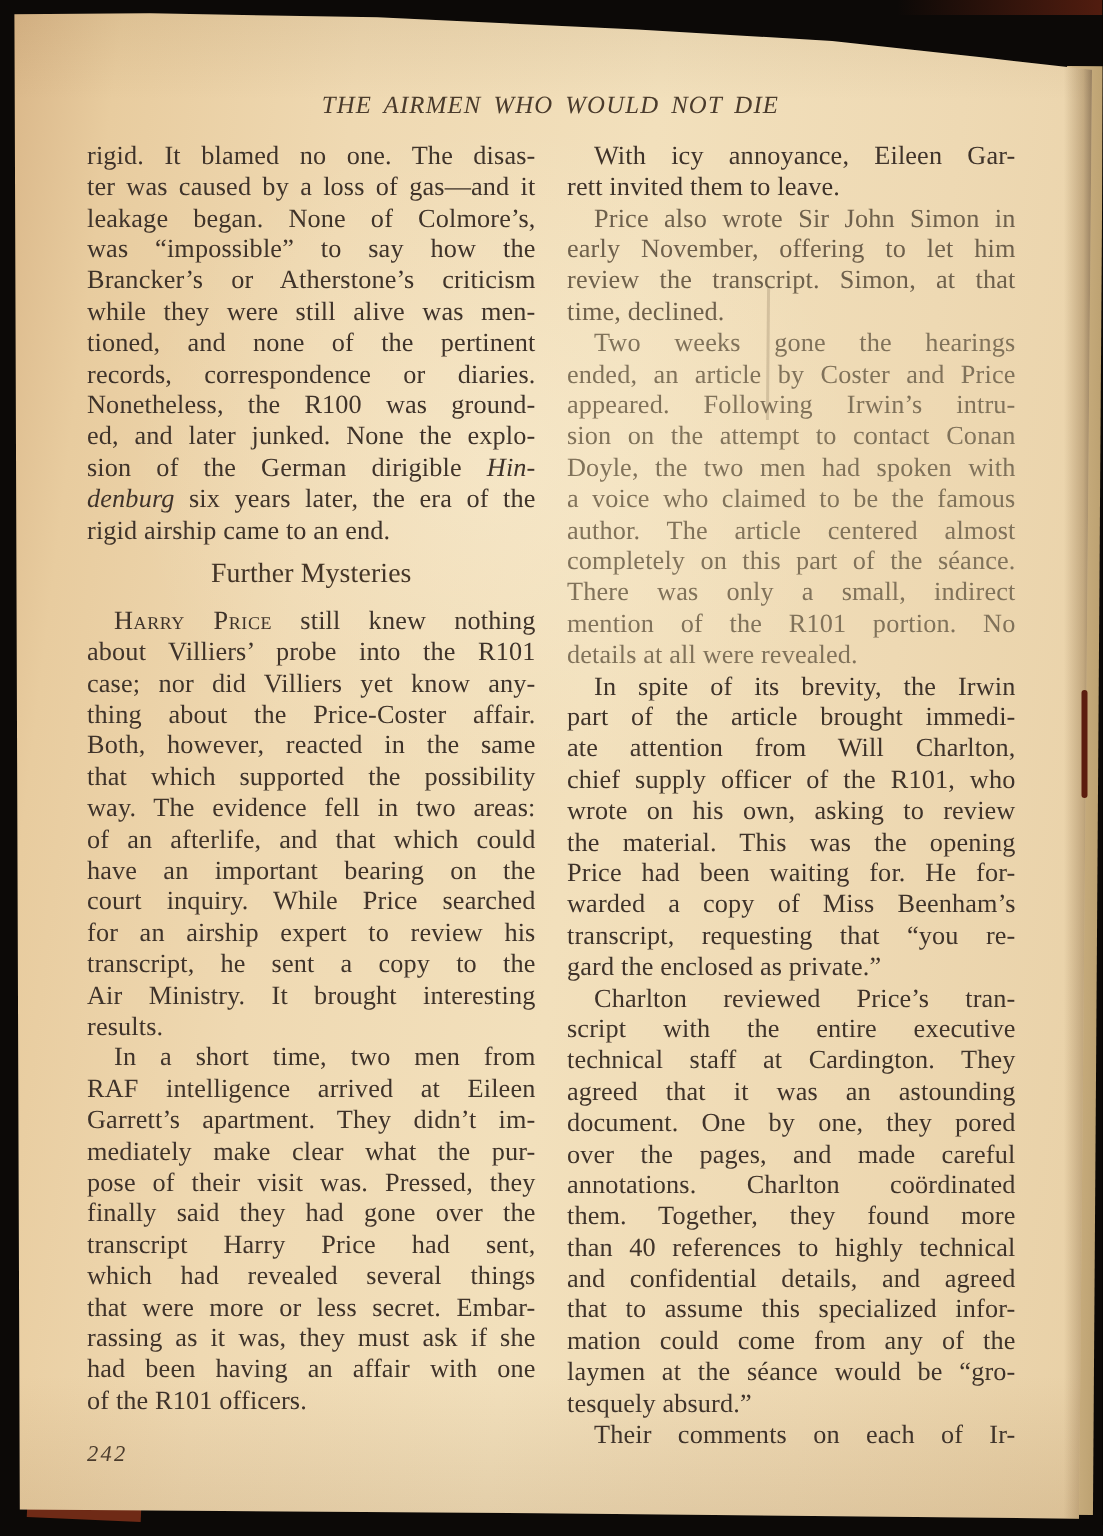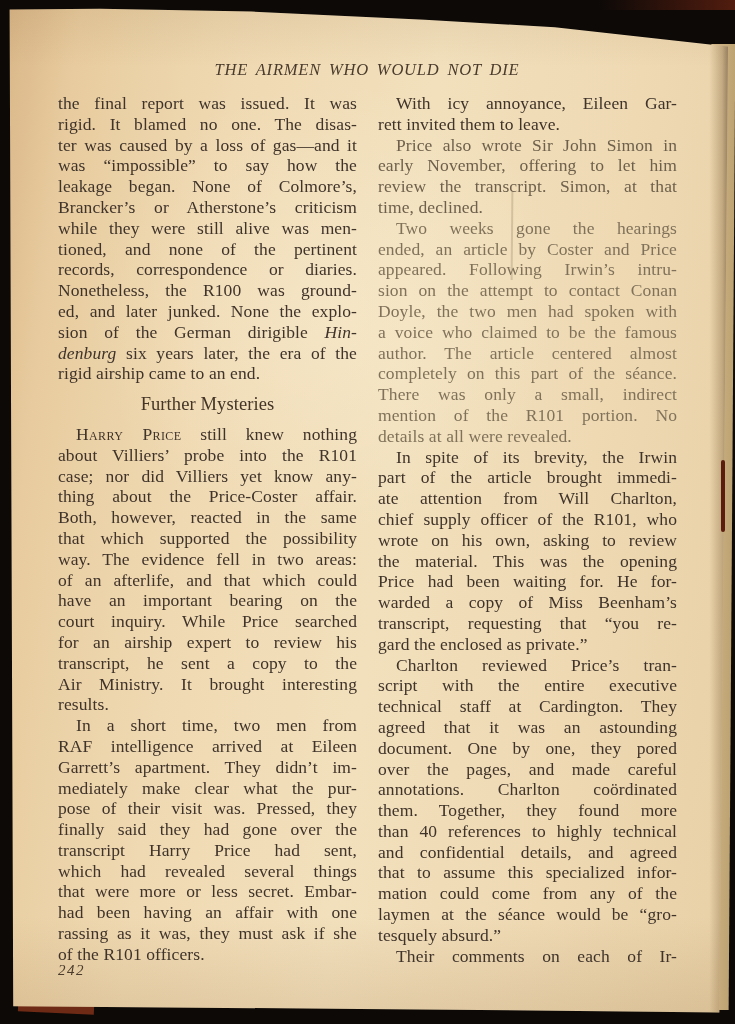--- a/index.html
+++ b/index.html
@@ -46,25 +46,24 @@
 
 <div class="scan">
   <div class="edge-strip"></div>
   <div class="top-red"></div>
   <div class="red-sliver"></div>
   <div class="page">
     <div class="running-header">THE AIRMEN WHO WOULD NOT DIE</div>
     <div class="columns">
       <div class="col" id="col-left">
           <div class="para">
-            <div class="line">the final report was issued. It was</div>
             <div class="line">rigid. It blamed no one. The disas-</div>
             <div class="line">ter was caused by a loss of gas—and it</div>
+            <div class="line">leakage began. None of Colmore’s,</div>
             <div class="line">was “impossible” to say how the</div>
-            <div class="line">leakage began. None of Colmore’s,</div>
             <div class="line">Brancker’s or Atherstone’s criticism</div>
             <div class="line">while they were still alive was men-</div>
             <div class="line">tioned, and none of the pertinent</div>
             <div class="line">records, correspondence or diaries.</div>
             <div class="line">Nonetheless, the R100 was ground-</div>
             <div class="line">ed, and later junked. None the explo-</div>
             <div class="line">sion of the German dirigible <i>Hin-</i></div>
             <div class="line"><i>denburg</i> six years later, the era of the</div>
             <div class="line para-end">rigid airship came to an end.</div>
           </div>
@@ -88,22 +87,22 @@
           <div class="para indent">
             <div class="line">In a short time, two men from</div>
             <div class="line">RAF intelligence arrived at Eileen</div>
             <div class="line">Garrett’s apartment. They didn’t im-</div>
             <div class="line">mediately make clear what the pur-</div>
             <div class="line">pose of their visit was. Pressed, they</div>
             <div class="line">finally said they had gone over the</div>
             <div class="line">transcript Harry Price had sent,</div>
             <div class="line">which had revealed several things</div>
             <div class="line">that were more or less secret. Embar-</div>
+            <div class="line">rassing as it was, they must ask if she</div>
             <div class="line">had been having an affair with one</div>
-            <div class="line">rassing as it was, they must ask if she</div>
             <div class="line para-end">of the R101 officers.</div>
           </div>
         </div>
       <div class="col" id="col-right">
           <div class="para indent">
             <div class="line">With icy annoyance, Eileen Gar-</div>
             <div class="line para-end">rett invited them to leave.</div>
           </div>
           <div class="para indent fade1">
             <div class="line">Price also wrote Sir John Simon in</div>

